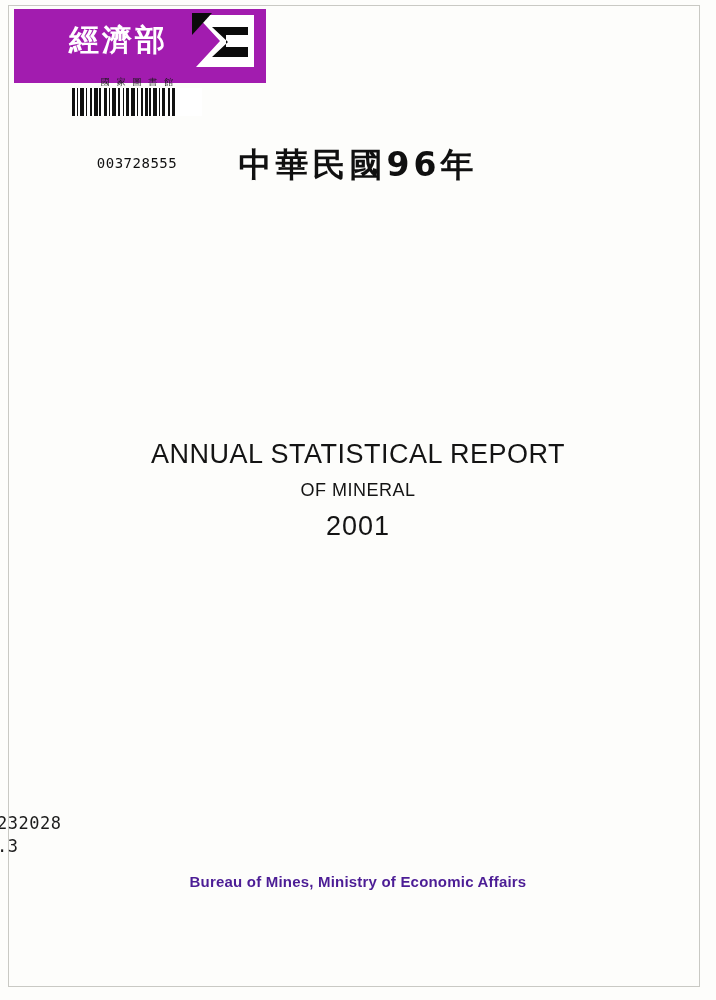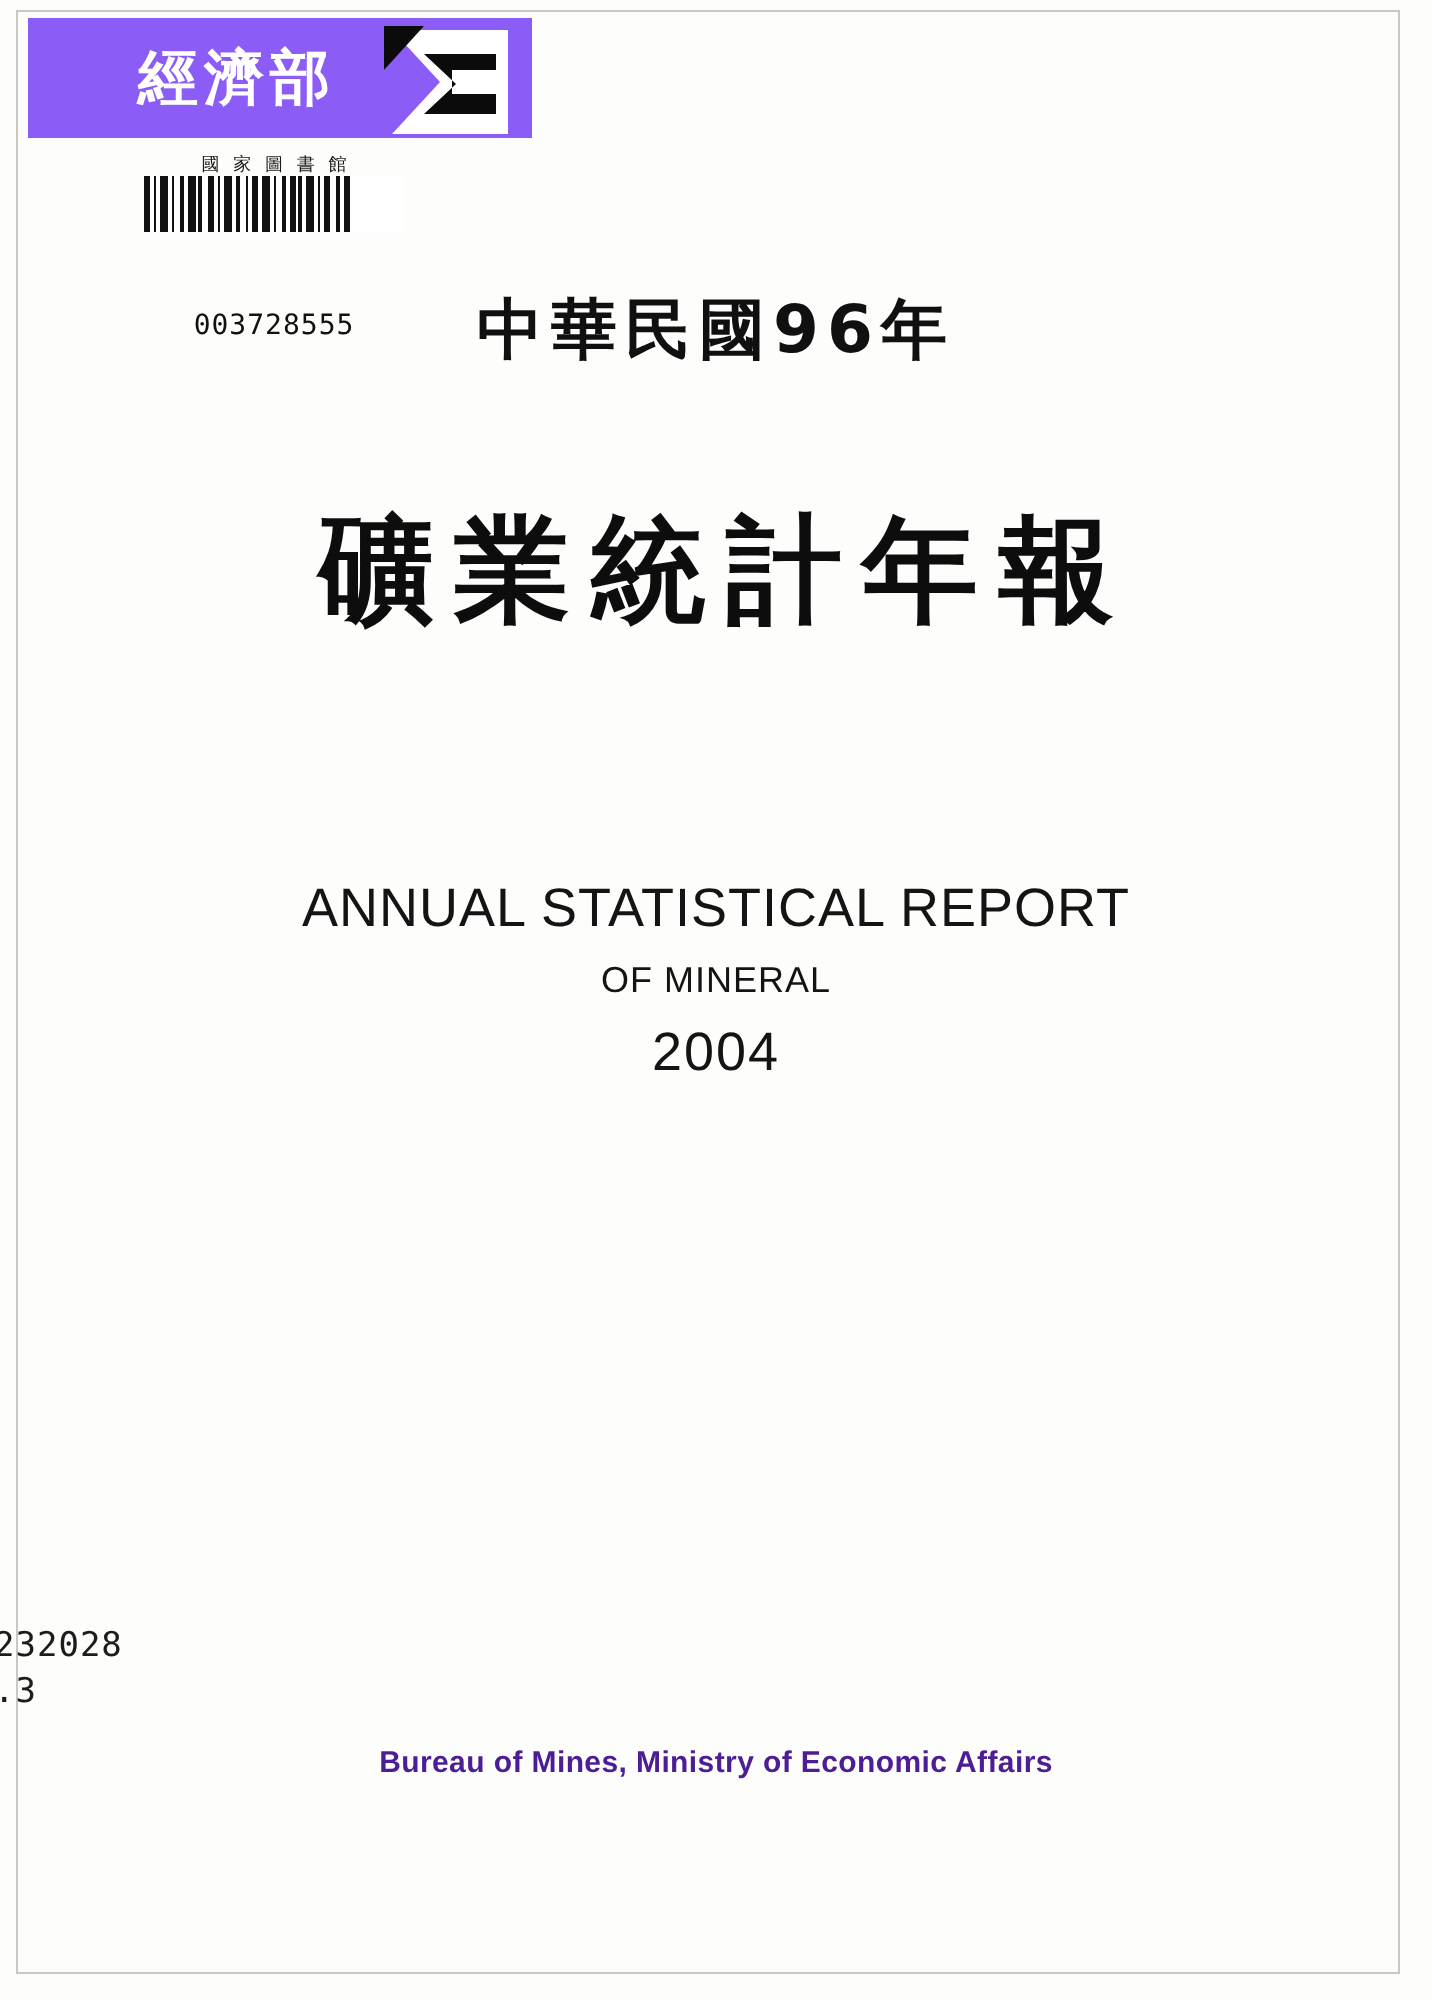--- a/index.html
+++ b/index.html
@@ -26,22 +26,22 @@
     height: 982px;
     border: 1px solid #c9c9c4;
     box-sizing: border-box;
   }
   
   .logo-block {
     position: absolute;
     left: 14px;
     top: 9px;
     width: 252px;
-    height: 60px;
-    background: #8b5cf6;
+    height: 74px;
+    background: #a21caf;
   }
   .logo-text {
     position: absolute;
     left: 55px;
     top: 14px;
     color: #ffffff;
     font-family: "DejaVu Sans", sans-serif;
     font-size: 30px;
     letter-spacing: 3px;
     font-weight: 700;
@@ -253,26 +253,25 @@
       <i style="width:3px"></i>
         <i style="width:3px;background:transparent"></i>
       <i style="width:2px"></i>
         <i style="width:2px;background:transparent"></i>
       <i style="width:3px"></i>
     </div>
   </div>
   <div class="barcode-number">003728555</div>
 
   <div class="title-cn-year">中華民國96年</div>
-  <div class="title-cn-main">礦業統計年報</div>
 
   <div class="title-en">
     <div class="l1">ANNUAL STATISTICAL REPORT</div>
     <div class="l2">OF MINERAL</div>
-    <div class="l3">2004</div>
+    <div class="l3">2001</div>
   </div>
 
   <div class="call-number">
     <div>232028</div>
     <div>.3</div>
   </div>
 
   <div class="publisher-en">Bureau of Mines, Ministry of Economic Affairs</div>
 
 </div>

